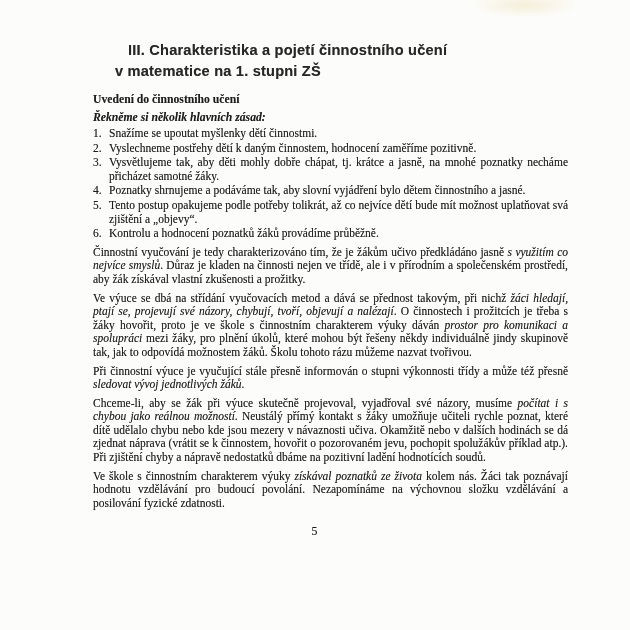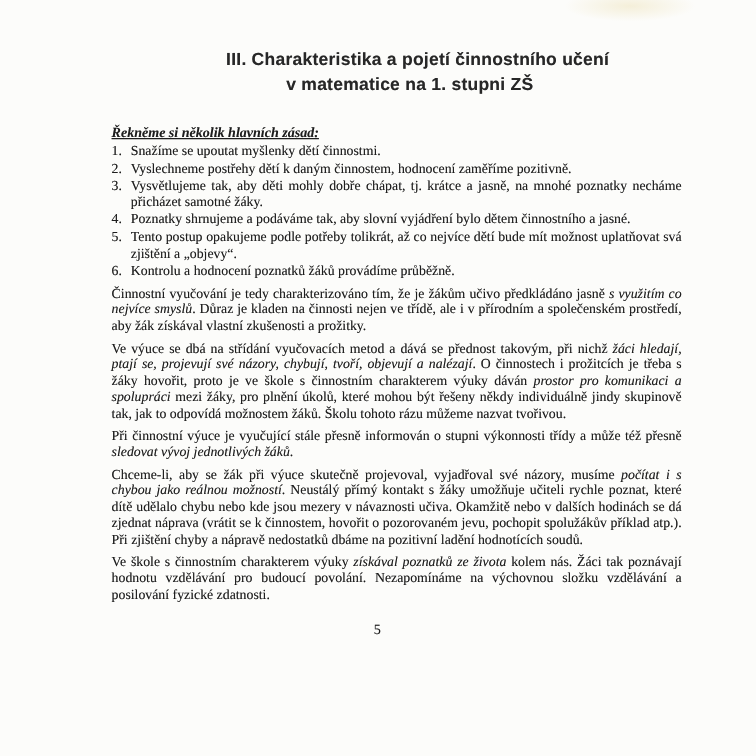--- a/index.html
+++ b/index.html
@@ -8,26 +8,26 @@
     font-family:"Liberation Serif",serif;color:#1d1d1d;box-sizing:border-box;
   }
   .smudge{
     position:absolute;left:470px;top:-8px;width:110px;height:26px;border-radius:50%;
     background:radial-gradient(ellipse at center, rgba(238,228,190,0.55), rgba(238,228,190,0) 70%);
     pointer-events:none;
   }
   .content{padding:40px 62px 0 93px;}
   h1{
     font-family:"Liberation Sans",sans-serif;font-weight:bold;color:#272727;
-    font-size:14.6px;line-height:21px;margin:0;letter-spacing:0.2px;text-align:center;
+    font-size:14.6px;line-height:21px;margin:0;letter-spacing:0.2px;
   }
   .title-line1{display:block;margin-left:35px;}
   .title-line2{display:block;margin-left:22px;}
   h2{font-size:11.7px;font-weight:bold;margin:11px 0 0 0;}
-  h3{font-size:11.7px;font-weight:bold;font-style:italic;margin:22px 0 0 0;text-decoration:underline;}
+  h3{font-size:11.7px;font-weight:bold;font-style:italic;margin:5px 0 0 0;}
   p.body{font-size:11.5px;line-height:13.6px;text-align:justify;margin:5px 0 0 0;
     text-shadow:0 0 0.4px rgba(20,20,20,0.45);}
   h1,h2,h3{text-shadow:0 0 0.4px rgba(20,20,20,0.4);}
   .list{margin-top:3px;}
   .item{display:flex;font-size:11.5px;line-height:13.6px;margin-top:1px;
     text-shadow:0 0 0.4px rgba(20,20,20,0.45);}
   .item .num{flex:none;width:16px;}
   .item .txt{flex:1;text-align:justify;}
   .pagenum{position:relative;left:-16px;margin-top:14px;text-align:center;
     font-size:11.8px;text-shadow:0 0 0.4px rgba(20,20,20,0.45);}
@@ -37,20 +37,21 @@
 
 <div class="page">
   <div class="smudge"></div>
   <div class="content">
 
     <h1>
       <span class="title-line1">III. Charakteristika a pojetí činnostního učení</span>
       <span class="title-line2">v matematice na 1. stupni ZŠ</span>
     </h1>
 
+    <h2>Uvedení do činnostního učení</h2>
 
 
     <h3>Řekněme si několik hlavních zásad:</h3>
 
     <div class="list">
       <div class="item">
         <span class="num">1.</span>
         <span class="txt">Snažíme se upoutat myšlenky dětí činnostmi.</span>
       </div>
       <div class="item">

